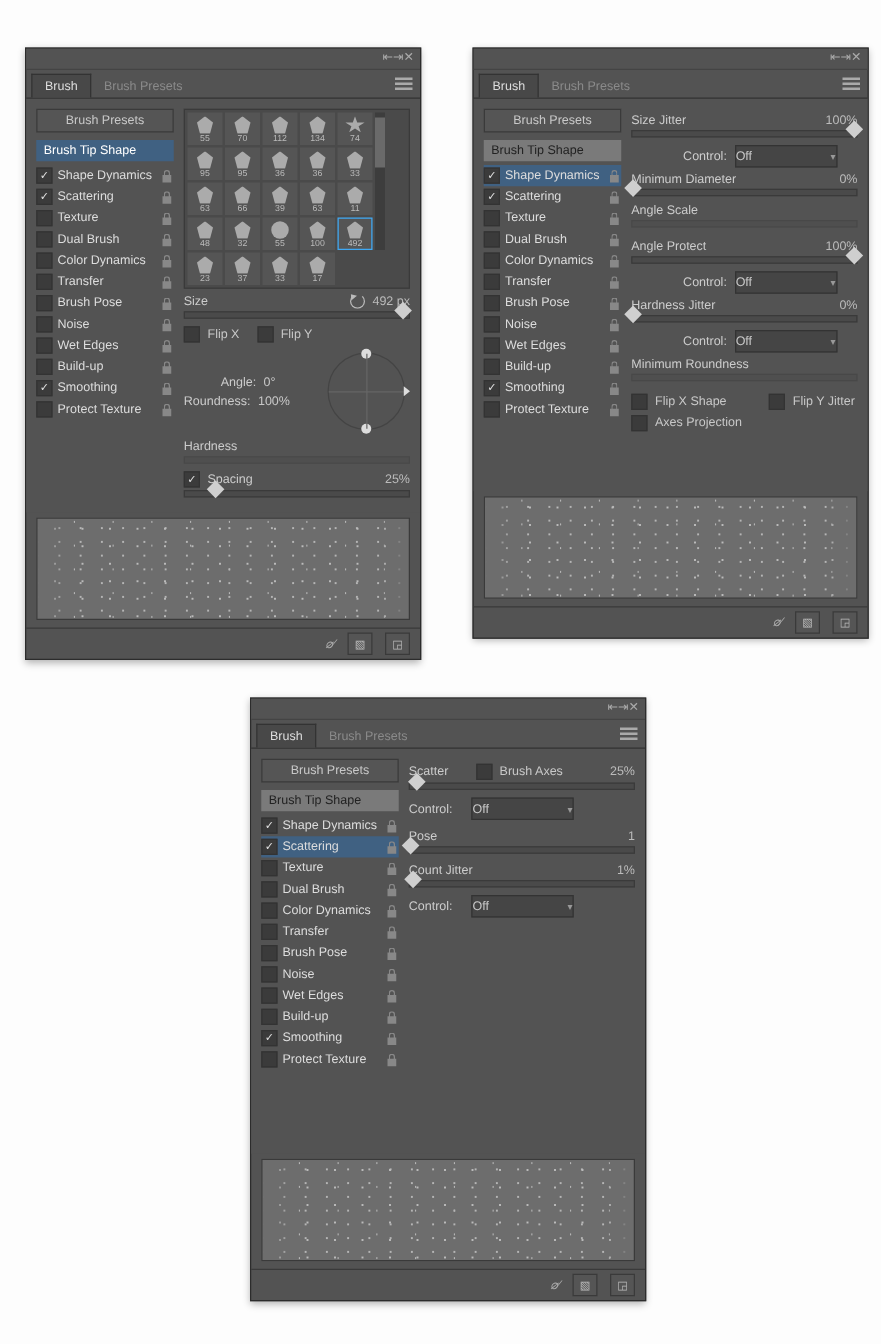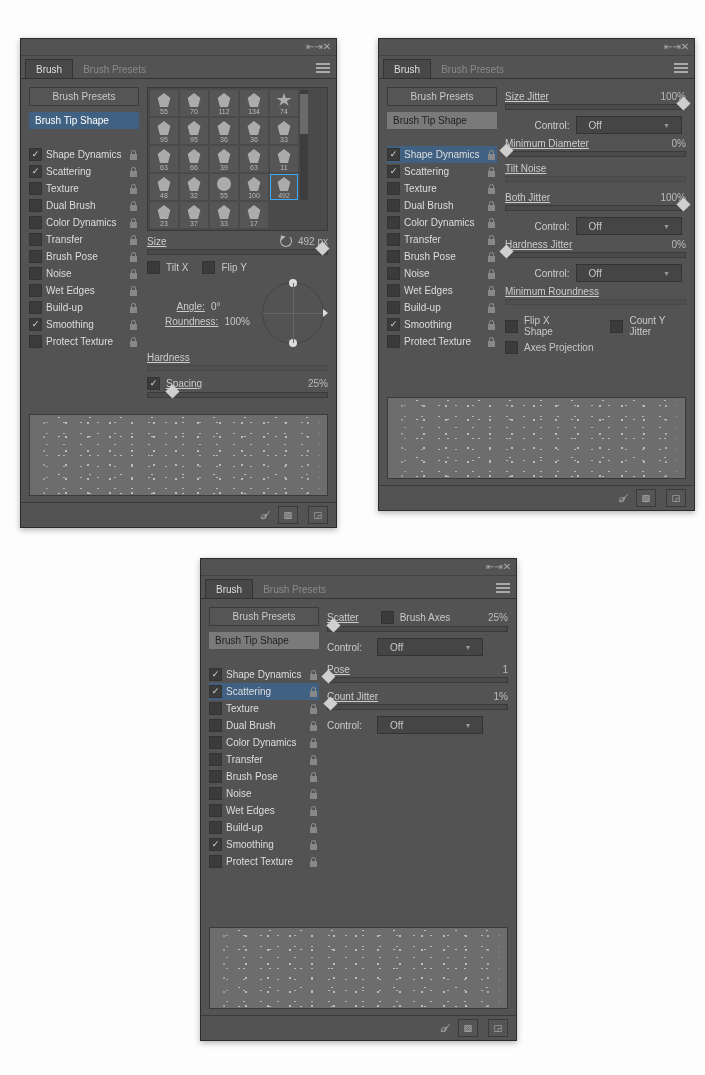--- a/index.html
+++ b/index.html
@@ -82,21 +82,21 @@
     background: #555;
     text-align: center;
     padding: 3px 4px;
     margin-bottom: 6px;
     cursor: pointer;
   }
   .tip-label {
     background: #7a7a7a;
     color: #222;
     padding: 3px 6px;
-    margin-bottom: 17px;
+    margin-bottom: 3px;
   }
   .tip-label.active {
     background: #406182;
     color: #fff;
   }
   .sitem {
     display: flex;
     align-items: center;
     gap: 4px;
     padding: 2px 0;
@@ -129,21 +129,21 @@
   .lock::after {
     content:""; position:absolute; left:3px; top:1px;
     width:3px; height:4px; border:1px solid #888; border-bottom:none;
     border-radius: 3px 3px 0 0;
   }
   .content { flex: 1; }
   .row {
     display:flex; align-items:center; gap:6px;
     margin: 4px 0 2px 0;
   }
-  .row .rlbl { color:#ccc; flex:none;text-decoration:underline; }
+  .row .rlbl { color:#ccc; flex:none; }
   .row .rfill { flex:1; }
   .row .rval { color:#bbb; min-width:30px; text-align:right; }
   .percent::after { content: "%"; }
   .px::after { content: " px"; }
   .slider {
     height: 6px;
     position: relative;
     margin-bottom: 6px;
   }
   .track { position:absolute; left:0; right:0; top:0;
@@ -157,21 +157,21 @@
   .ddrow {
     display:flex; align-items:center; gap:6px;
     margin: 4px 0;
     justify-content: center;
   }
   .ddrow .rlbl { width: 60px; text-align:right; color:#ccc; }
   .dd {
     width: 80px; height: 16px;
     border:1px solid #333; background:#454545;
     display:flex; align-items:center; justify-content:space-between;
-    padding: 0 12px; cursor:pointer;
+    padding: 0 0; cursor:pointer;
   }
   .dd .caret { font-size:8px; color:#999; }
   .disabled-text { color:#707070; }
   .brushgrid {
     display:grid; grid-template-columns: repeat(5, 28px) 8px;
     grid-auto-rows: 26px;
     gap:2px;
     border: 1px solid #3a3a3a;
     padding: 2px;
     background:#4a4a4a;
@@ -457,31 +457,31 @@
         <span class="rfill"></span>
         <span class="reset-icn"></span>
         <span class="rval px">492</span>
       </div>
       <div class="slider">
         <div class="track"></div>
           <div class="thumb" style="left:96%"></div>
       </div>
       <div class="chkline">
         <span class="chk"></span>
-        <span>Tilt X</span>
+        <span>Flip X</span>
         <span class="chk" style="margin-left:8px"></span>
         <span>Flip Y</span>
       </div>
       <div style="display:flex;gap:8px;align-items:center">
         <div style="flex:1">
           <div class="row" style="justify-content:center">
             <span class="rlbl">Angle:</span>
             <span>0°</span>
           </div>
-          <div class="row" style="justify-content:flex-end">
+          <div class="row" style="justify-content:flex-start">
             <span class="rlbl">Roundness:</span>
             <span class="percent">100</span>
           </div>
         </div>
         <div class="direction">
           <div class="dknob top"></div>
             <div class="dknob bot"></div>
             <div class="darrow"></div>
         </div>
       </div>
@@ -610,27 +610,27 @@
       <div class="row">
         <span class="rlbl">Minimum Diameter</span>
         <span class="rfill"></span>
         <span class="rval percent">0</span>
       </div>
       <div class="slider">
         <div class="track"></div>
           <div class="thumb" style="left:0%"></div>
       </div>
       <div class="row disabled-text">
-        <span class="rlbl">Tilt Noise</span>
+        <span class="rlbl">Angle Scale</span>
       </div>
       <div class="slider">
         <div class="track" style="opacity:.4"></div>
       </div>
       <div class="row" style="margin-top:10px">
-        <span class="rlbl">Both Jitter</span>
+        <span class="rlbl">Angle Protect</span>
         <span class="rfill"></span>
         <span class="rval percent">100</span>
       </div>
       <div class="slider">
         <div class="track"></div>
           <div class="thumb" style="left:98%"></div>
       </div>
       <div class="ddrow">
         <span class="rlbl">Control:</span>
         <div class="dd">
@@ -658,21 +658,21 @@
         <span class="rlbl">Minimum Roundness</span>
       </div>
       <div class="slider">
         <div class="track" style="opacity:.4"></div>
       </div>
       <div class="chkline" style="margin-top:10px">
         <span class="chk"></span>
         <span>Flip X Shape</span>
         <span style="width:22px"></span>
         <span class="chk"></span>
-        <span>Count Y Jitter</span>
+        <span>Flip Y Jitter</span>
       </div>
       <div class="chkline">
         <span class="chk"></span>
         <span>Axes Projection</span>
       </div>
     </div>
   </div>
   <div class="preview">
       <div class="dots"></div>
     </div>

